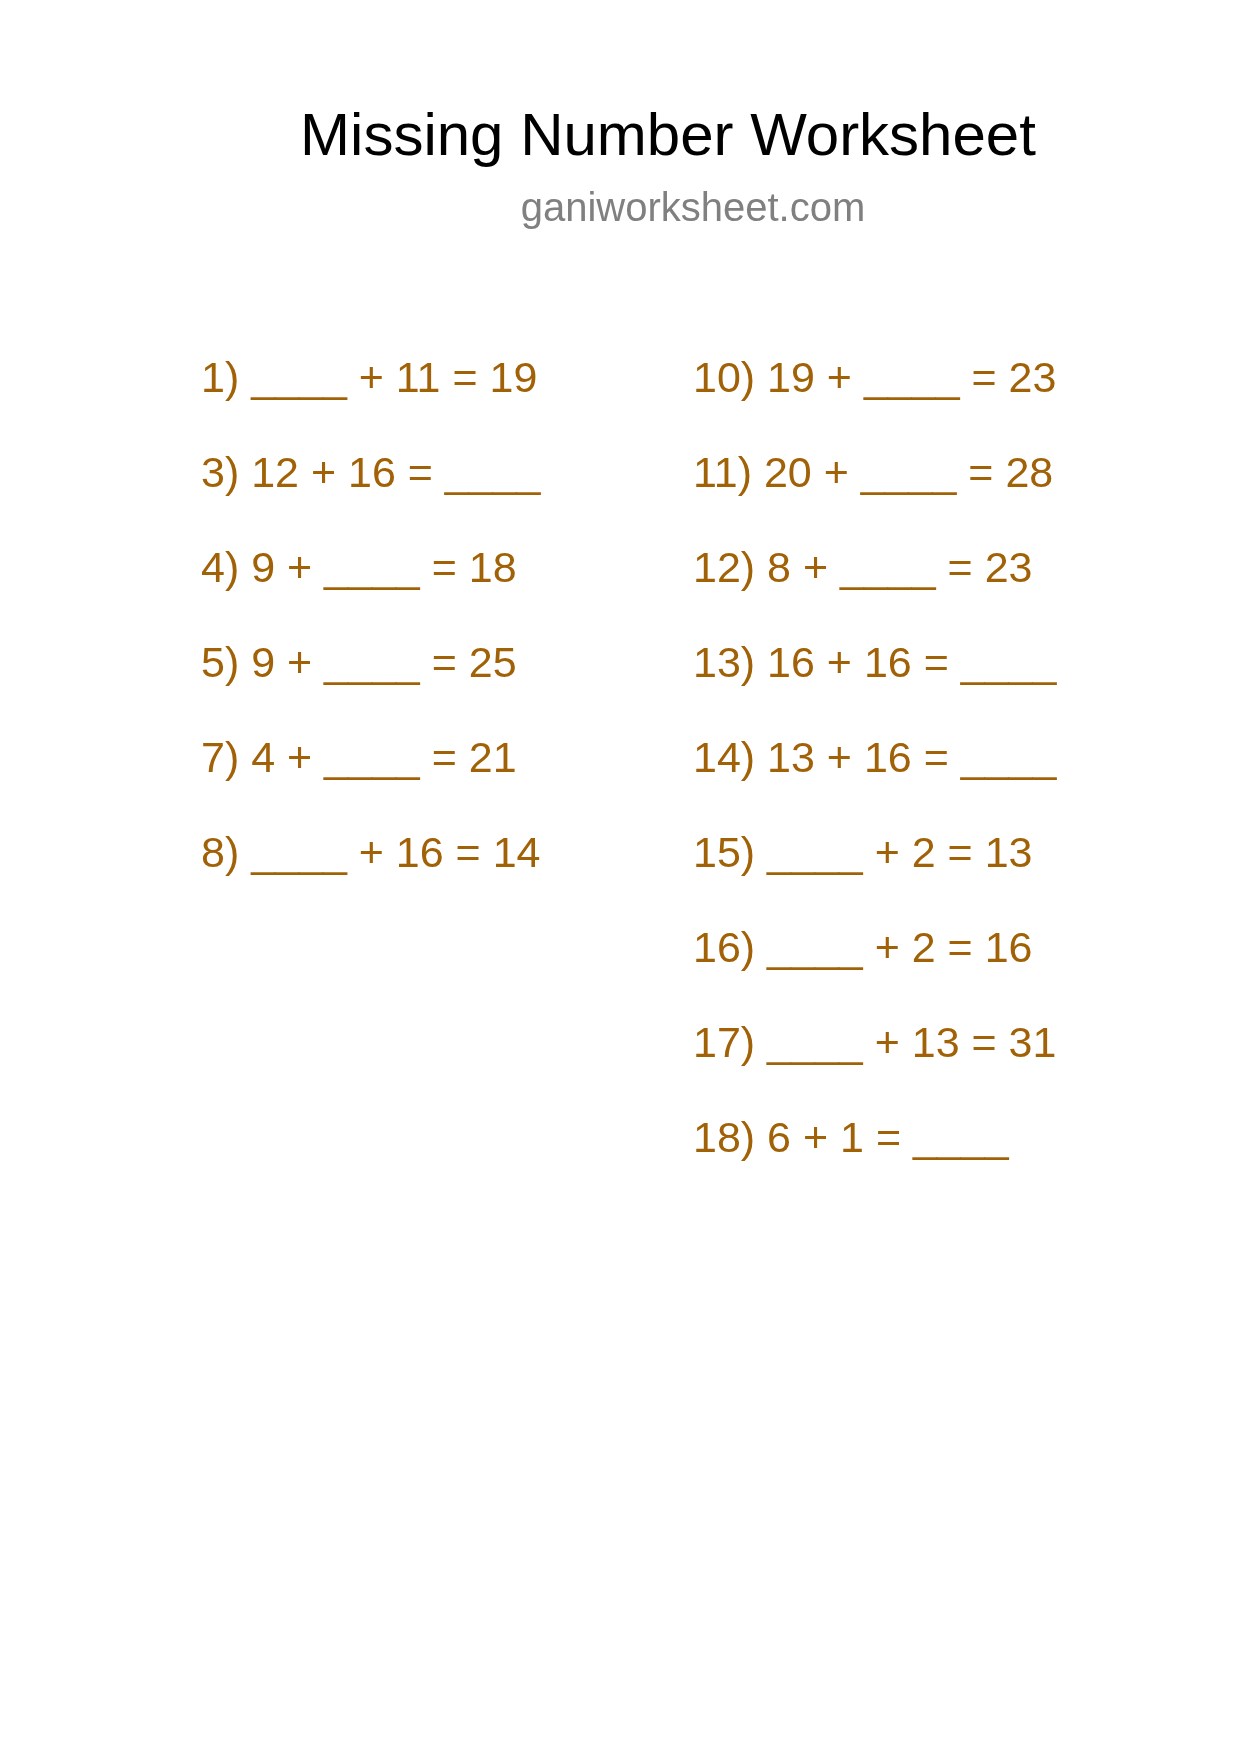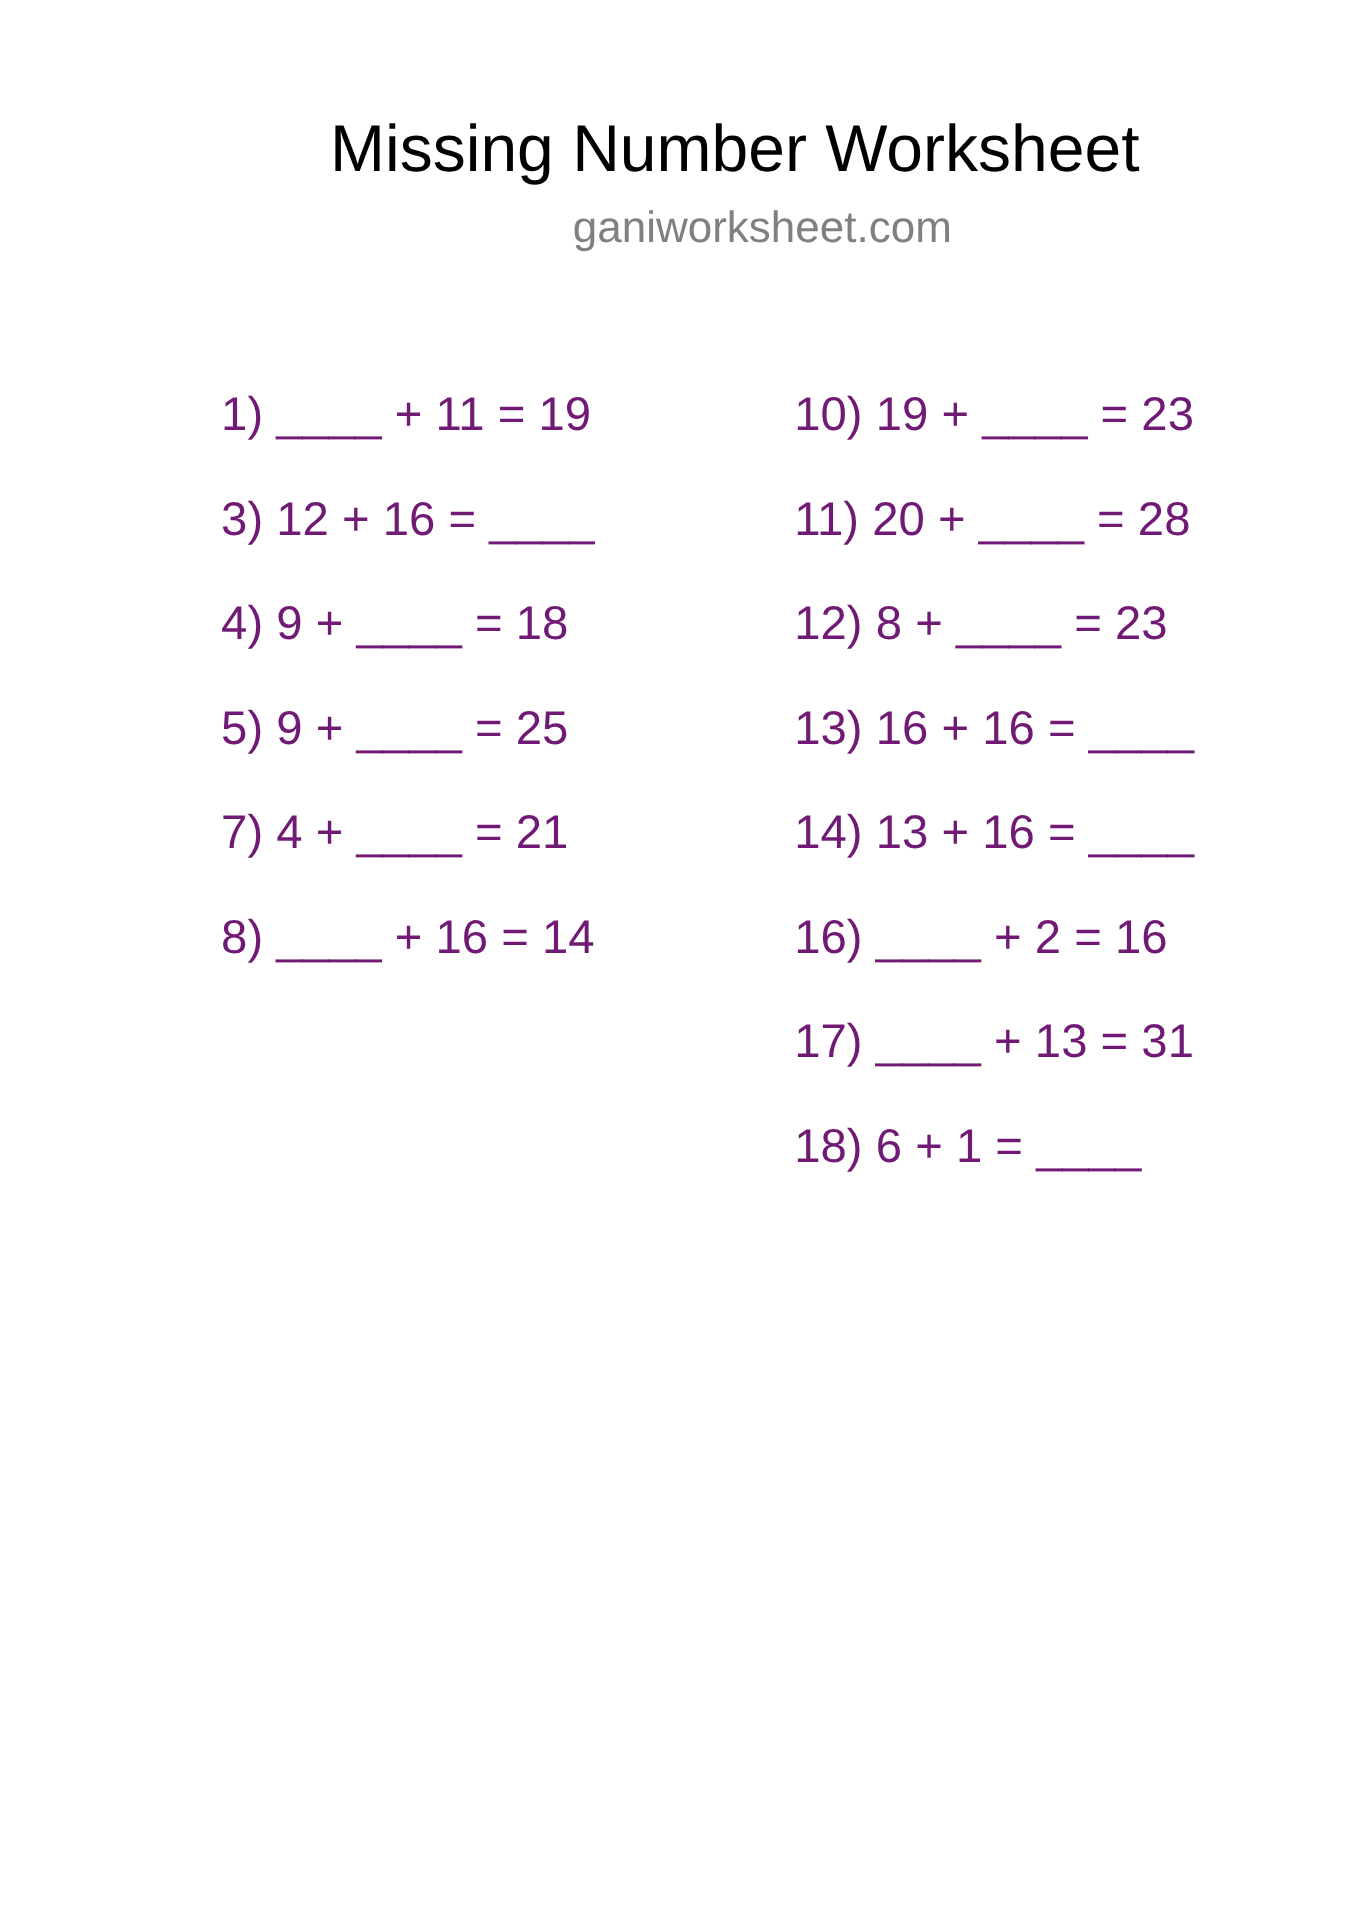--- a/index.html
+++ b/index.html
@@ -35,27 +35,27 @@
       font-size: 40px;
       line-height: 40px;
       white-space: nowrap;
       color: #808080;
     }
     .column {
       position: absolute;
       top: 330px;
     }
     .column.left { left: 201px; }
-    .column.right { left: 722px; }
+    .column.right { left: 693px; }
     .problem {
       font-size: 43px;
       line-height: 95px;
       height: 95px;
       white-space: pre;
-      color: #701a75;
+      color: #a16207;
     }
   </style>
 </head>
 <body>
 
 <div class="title">Missing Number Worksheet</div>
 <div class="subtitle">ganiworksheet.com</div>
 
 <div class="column left">
   <div class="problem">1) ____ + 11 = 19</div>
@@ -65,16 +65,17 @@
   <div class="problem">7) 4 + ____ = 21</div>
   <div class="problem">8) ____ + 16 = 14</div>
 </div>
 
 <div class="column right">
   <div class="problem">10) 19 + ____ = 23</div>
   <div class="problem">11) 20 + ____ = 28</div>
   <div class="problem">12) 8 + ____ = 23</div>
   <div class="problem">13) 16 + 16 = ____</div>
   <div class="problem">14) 13 + 16 = ____</div>
+  <div class="problem">15) ____ + 2 = 13</div>
   <div class="problem">16) ____ + 2 = 16</div>
   <div class="problem">17) ____ + 13 = 31</div>
   <div class="problem">18) 6 + 1 = ____</div>
 </div>
 
 </body></html>

